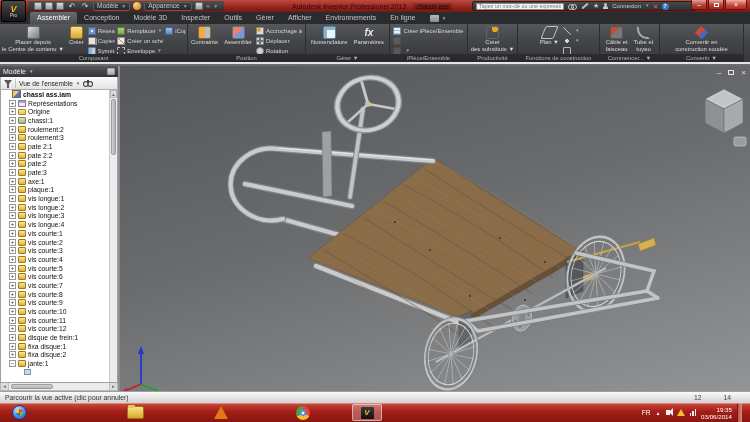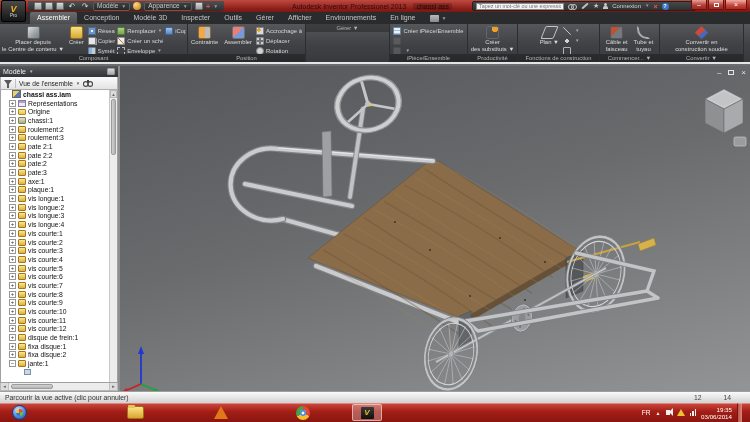--- a/index.html
+++ b/index.html
@@ -367,20 +367,34 @@
           </div>
           <div class="rsmall">
             <span class="sic i-rotate"></span>
             <span class="slbl">Rotation</span>
           </div>
         </div>
       </div>
       <div class="rlabel">Position</div>
     </div>
     <div class="rgroup" style="width: 84px;">
+      <div class="rbody">
+        <div class="rbig">
+          <div class="ric i-bom"></div>
+          <div class="blbl">
+            <div>Nomenclature</div>
+          </div>
+        </div>
+        <div class="rbig">
+          <div class="ric i-fx">fx</div>
+          <div class="blbl">
+            <div>Paramètres</div>
+          </div>
+        </div>
+      </div>
       <div class="rlabel">Gérer ▼</div>
     </div>
     <div class="rgroup" style="width: 78px;">
       <div class="rbody">
         <div class="rcol">
           <div class="rsmall">
             <span class="sic i-ipart"></span>
             <span class="slbl">Créer iPièce/Ensemble</span>
           </div>
           <div class="rsmall">

